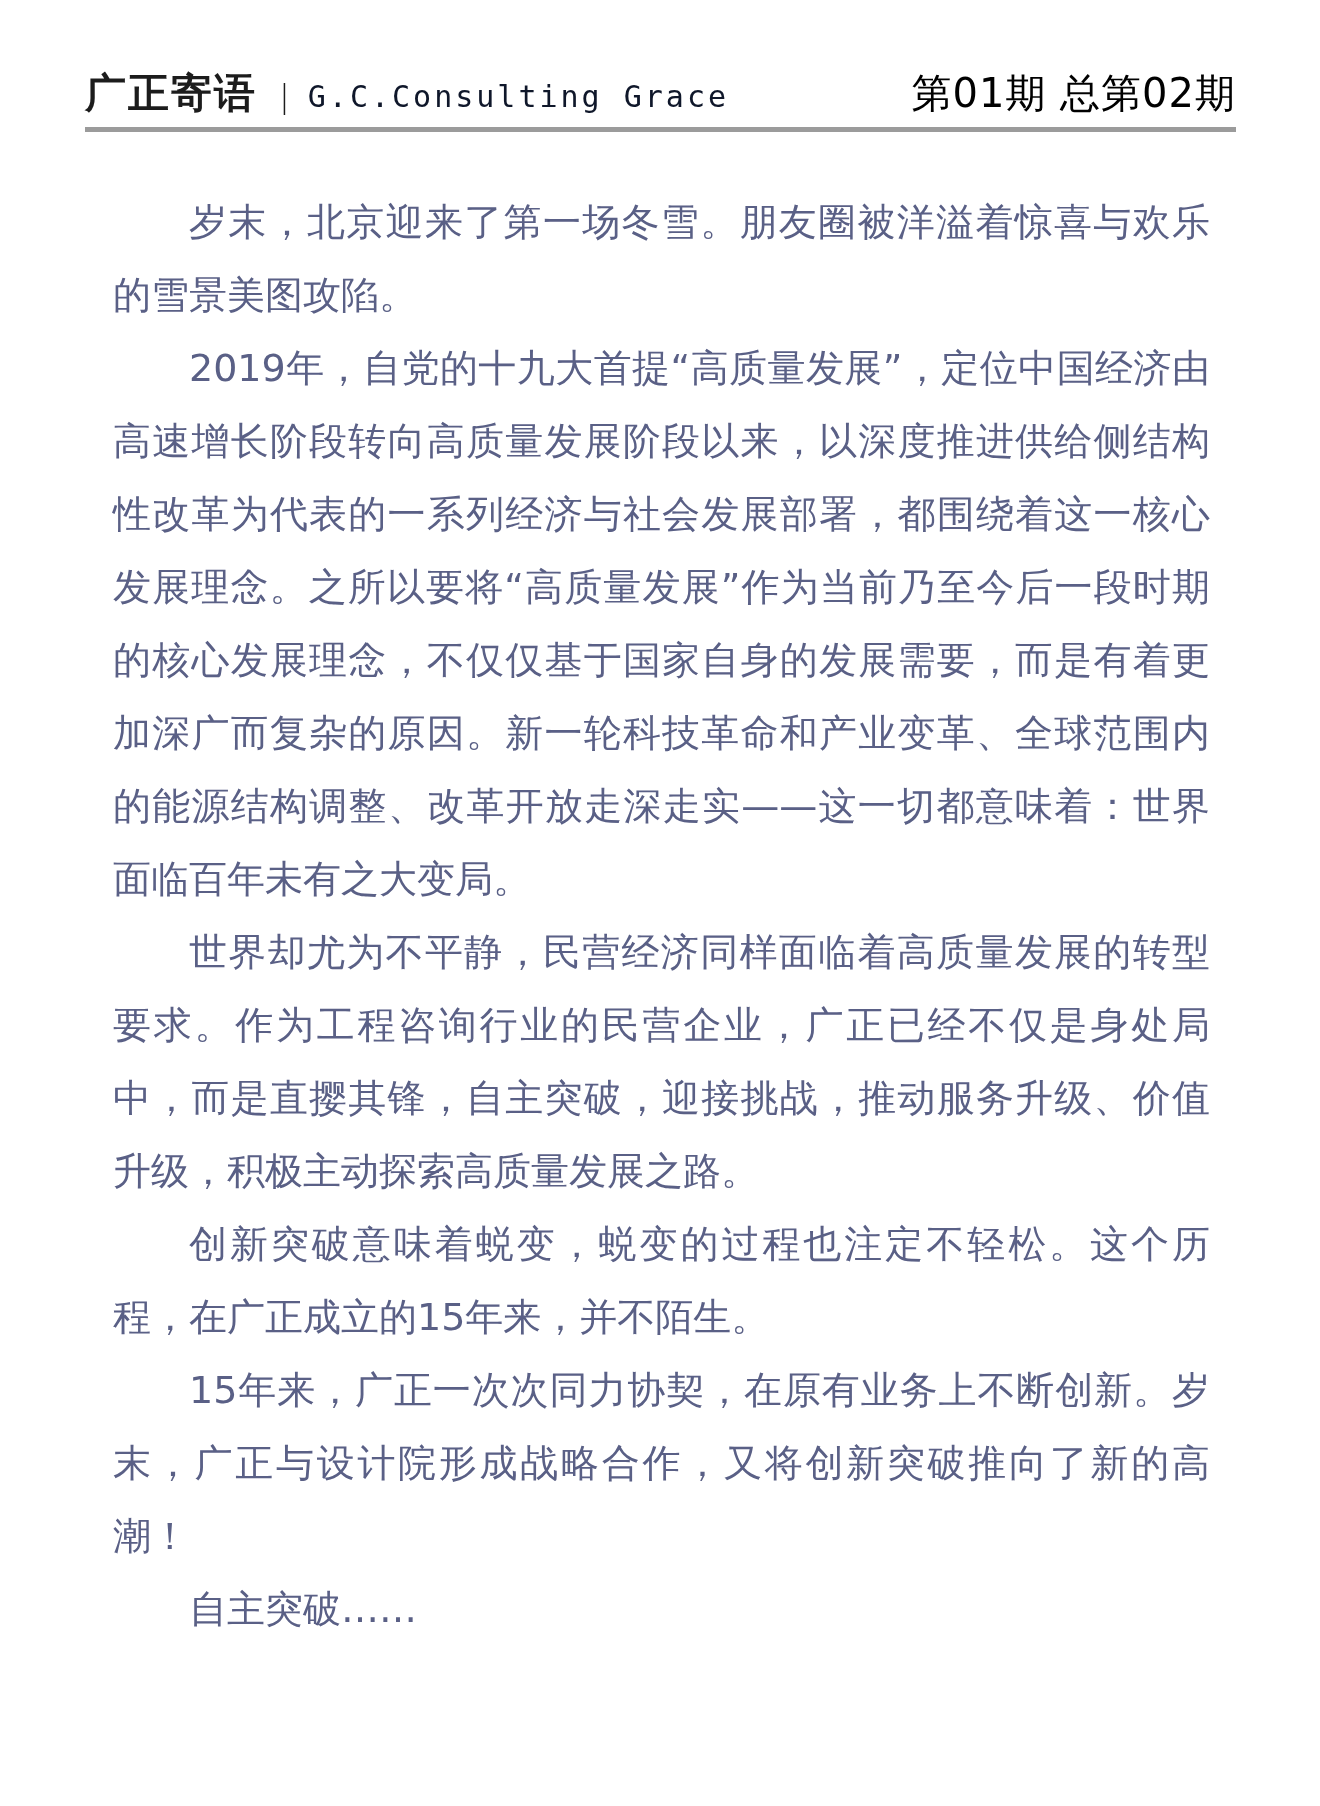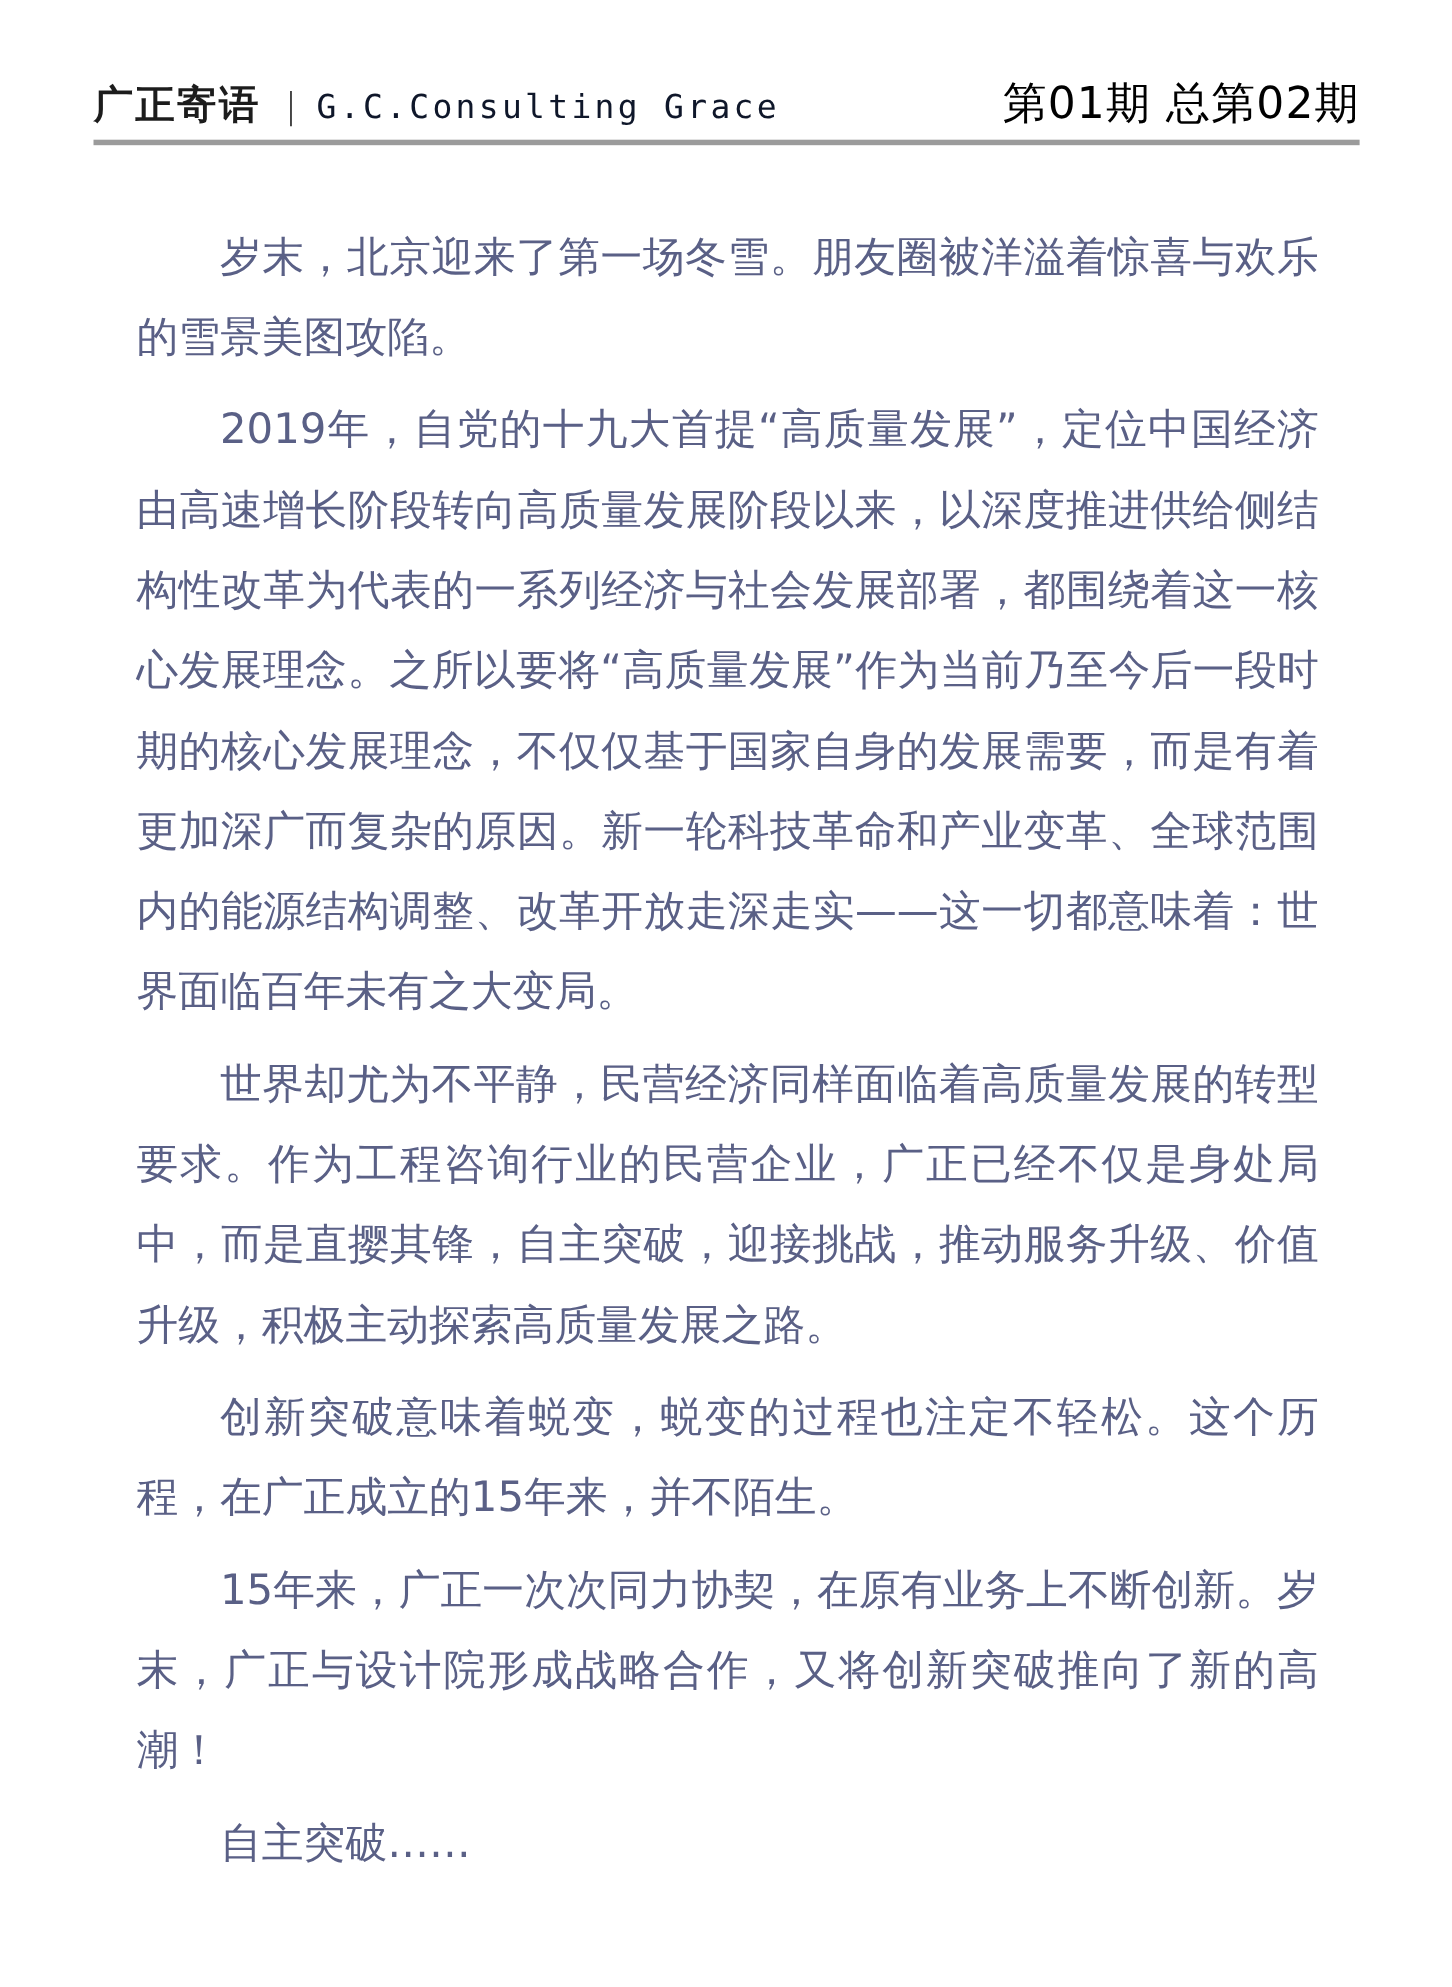--- a/index.html
+++ b/index.html
@@ -24,21 +24,21 @@
     display: flex;
     justify-content: space-between;
     align-items: baseline;
   }
   .header-left {
     display: flex;
     align-items: baseline;
     white-space: nowrap;
   }
   .title-cn {
-    font-size: 36px;
+    font-size: 41px;
     font-weight: bold;
     color: #1c1c1c;
     letter-spacing: 2px;
   }
   .title-sep {
     font-size: 32px;
     font-weight: 300;
     color: #1c1c1c;
     margin: 0 18px 0 22px;
   }
@@ -66,21 +66,21 @@
     position: absolute;
     top: 186px;
     left: 113px;
     width: 1097px;
     font-size: 38px;
     line-height: 73px;
     color: #5a6086;
     text-align: justify;
   }
   .content p {
-    margin: 11px;
+    margin: 0;
     padding: 0;
     text-indent: 2em;
   }
 </style>
 </head>
 <body>
 
 <div class="page">
 
   <header class="header">

